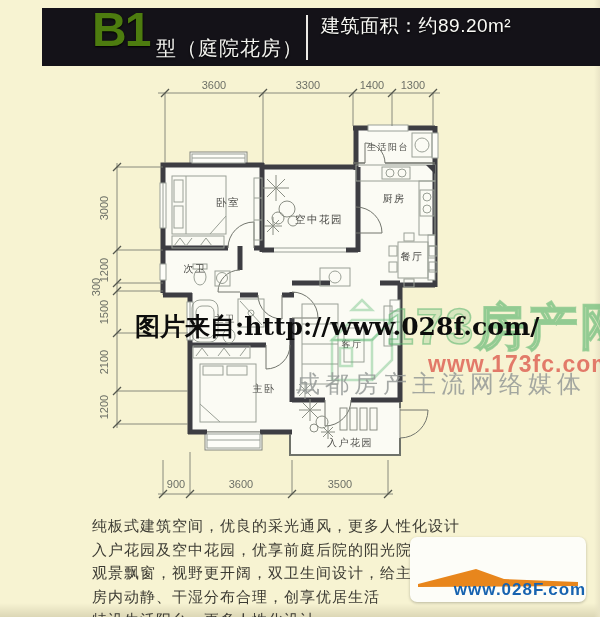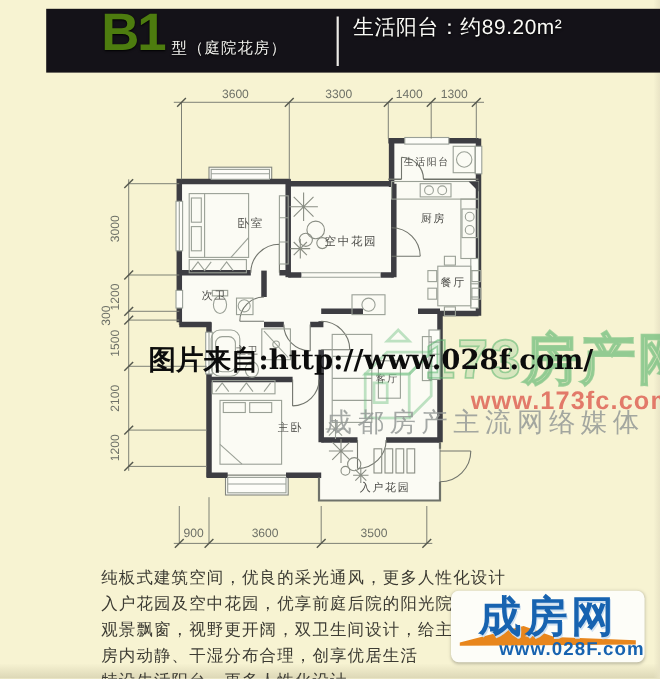--- a/index.html
+++ b/index.html
@@ -18,21 +18,21 @@
     position:absolute;left:42px;top:8px;width:558px;height:58px;
     background-color:#141218;
     background-image:
       linear-gradient(135deg, rgba(110,85,45,.28) 0%, rgba(0,0,0,0) 45%),
       repeating-conic-gradient(from 45deg at 50% 50%, #211d26 0deg 90deg, #0c0b0f 90deg 180deg, #2a2530 180deg 270deg, #12101а 270deg 360deg),
       repeating-linear-gradient(45deg,#1d1a22 0 9px,#0e0d12 9px 18px,#241f2a 18px 27px,#100e14 27px 36px);
     background-size:100% 100%, 37px 37px, 52px 52px;
   }
   .hdr-b1{position:absolute;left:50px;top:-2px;font-size:48px;font-weight:bold;
     color:#4d7c0f;letter-spacing:-2px;line-height:1;text-shadow:0 1px 2px #000;}
-  .hdr-suffix{position:absolute;left:114px;top:27px;font-size:14px;color:#f3f3ef;
+  .hdr-suffix{position:absolute;left:114px;top:27px;font-size:20px;color:#f3f3ef;
     letter-spacing:1px;text-shadow:0 1px 2px #000;text-align:center;}
   .hdr-divider{position:absolute;left:264px;top:7px;width:2px;height:45px;background:#eceae6;}
   .hdr-spec{position:absolute;left:279px;top:5px;color:#fafaf6;font-size:19px;
     line-height:26px;letter-spacing:.5px;text-shadow:0 1px 2px #000;}
 
   
   .plan{position:absolute;left:88px;top:78px;}
   .plan text{font-family:"Liberation Sans","DejaVu Sans",sans-serif;}
   .room-label{fill:#4c4c48;letter-spacing:1.5px;}
   .dim-label{fill:#6d7067;font-size:11px;}
@@ -67,21 +67,21 @@
 <body>
 
 <div class="edge-bottom"></div>
 <div class="edge-right"></div>
 
 <div class="header">
   <span class="hdr-b1">B1</span>
   <span class="hdr-suffix">型（庭院花房）</span>
   <div class="hdr-divider"></div>
   <div class="hdr-spec">
-    <div>生活阳台：约89.20m²</div>
+    <div>建筑面积：约89.20m²</div>
   </div>
 </div>
 
 <svg class="plan" width="390" height="428" viewBox="0 0 390 428">
 
   <g>
     <path d="M75,87 L174,87 L174,89 L268,89 L268,50 L347,50 L347,207 L312,207 L312,377 L202,377 L202,354 L102,354 L102,217 L75,217 Z" fill="#fbfbf4" stroke="#83867e" stroke-width="1"></path>
     <rect x="102" y="74" width="57" height="13" fill="#fbfbf4" stroke="#83867e" stroke-width="1"></rect>
     <rect x="117" y="354" width="57" height="18" fill="#fbfbf4" stroke="#83867e" stroke-width="1"></rect>
   </g>
@@ -343,15 +343,14 @@
   <div>入户花园及空中花园，优享前庭后院的阳光院落生活</div>
   <div>观景飘窗，视野更开阔，双卫生间设计，给主人更</div>
   <div>房内动静、干湿分布合理，创享优居生活</div>
   <div>特设生活阳台，更多人性化设计</div>
 </div>
 
 <div class="brand">
   <svg class="brand-swoosh" width="176" height="65" viewBox="0 0 176 65">
     <path d="M8,47 L66,32 L94,42 L168,45 L168,49 L8,50 Z" fill="#e8861c"></path>
   </svg>
-  <div class="brand-name">成房网</div>
   <div class="brand-url">www.028F.com</div>
 </div>
 
 </body></html>

